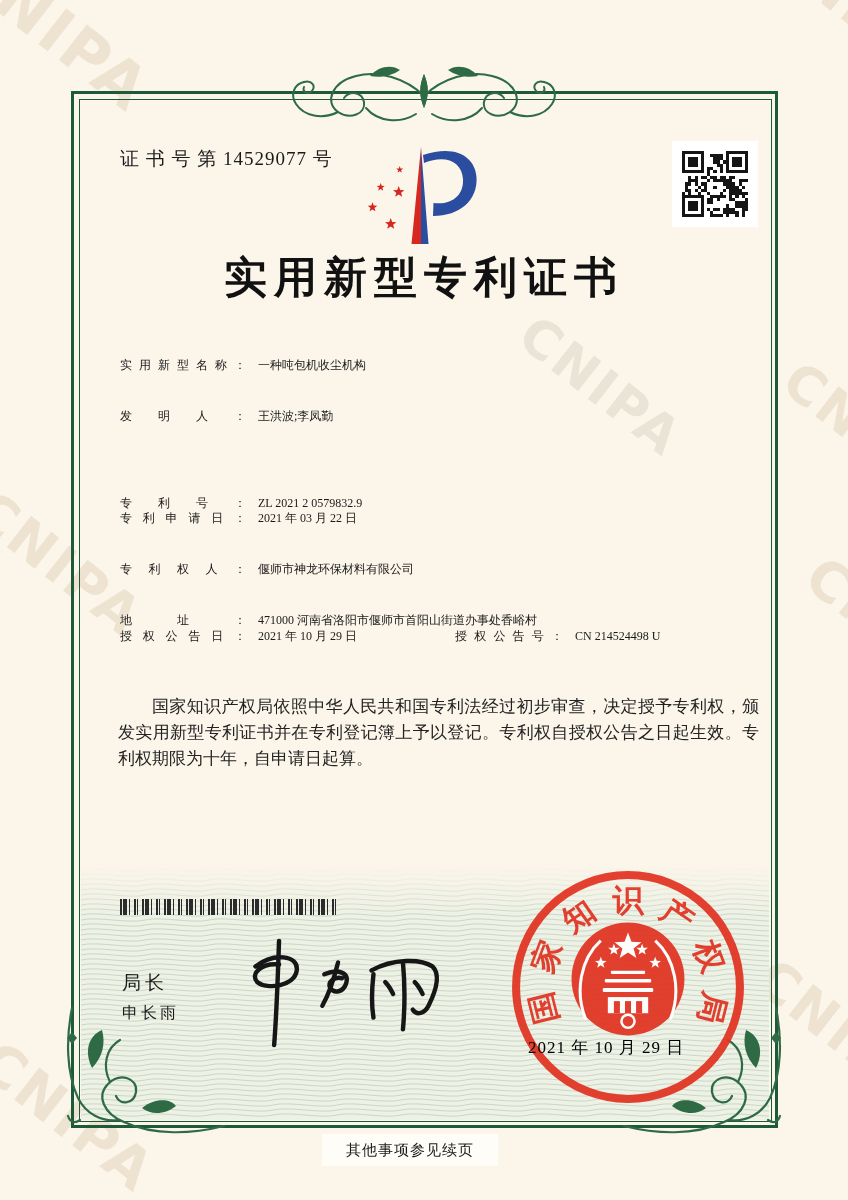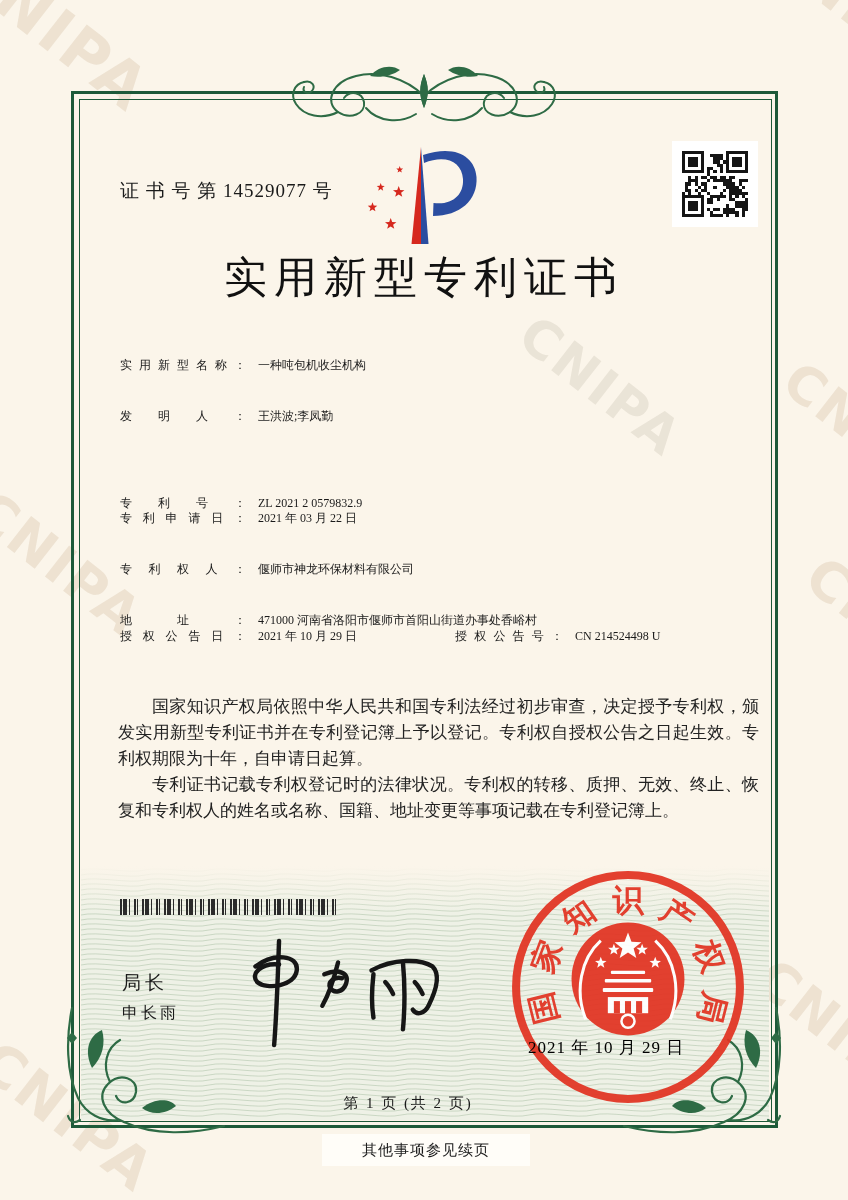--- a/index.html
+++ b/index.html
@@ -36,26 +36,26 @@
     background:linear-gradient(#fbf5ea,rgba(251,245,234,0));}
   
   .flourish-top{position:absolute;left:274px;top:62px;width:300px;height:70px;overflow:visible;}
   .flourish-top path{stroke:#2e6b45;stroke-width:2;fill:none;stroke-linecap:round;}
   .flourish-top path.fill, .corner path.fill{fill:#2e6b45;stroke:none;}
   .corner{position:absolute;width:180px;height:150px;overflow:visible;}
   .corner path{stroke:#2e6b45;stroke-width:2.2;fill:none;stroke-linecap:round;}
   .corner-left{left:58px;top:1002px;}
   .corner-right{left:610px;top:1002px;transform:scaleX(-1);}
   
-  .certno{position:absolute;left:120px;top:146px;font-size:19px;letter-spacing:1px;margin-top:32px;}
+  .certno{position:absolute;left:120px;top:146px;font-size:19px;letter-spacing:1px;}
   .logo{position:absolute;left:368px;top:143px;width:112px;height:106px;overflow:visible;}
   .qr-patch{position:absolute;left:672px;top:141px;width:86px;height:86px;background:#fff;}
   .qr-patch svg{position:absolute;left:10px;top:10px;width:66px;height:66px;fill:#151515;}
   .title{position:absolute;left:0;top:249px;width:100%;text-align:center;
-    font-size:43px;font-weight:normal;letter-spacing:7px;color:#111;}
+    font-size:43px;font-weight:bold;letter-spacing:7px;color:#111;}
   
   .field{position:absolute;left:120px;font-size:12px;white-space:nowrap;}
   .flabel{display:inline-block;width:126px;text-align:justify;text-align-last:justify;}
   .fvalue{margin-left:12px;}
   .f0{top:357px;} .f1{top:408px;} .f2{top:459px;margin-top:36px;} .f3{top:510px;font-family:Liberation Serif, serif;}
   .f4{top:561px;} .f5{top:612px;} .f6{top:628px;}
   .field-right{left:455px;}
   .field-right .flabel{width:108px;}
   
   .paras{position:absolute;left:118px;top:694px;width:641px;}
@@ -69,21 +69,21 @@
       #2b2b2b 17px 18px,transparent 18px 22px);}
   .director-label{position:absolute;left:122px;top:970px;font-size:19px;letter-spacing:4px;}
   .director-name{position:absolute;left:122px;top:1003px;font-size:16px;letter-spacing:3px;}
   .signature{position:absolute;left:226px;top:933px;width:230px;height:118px;overflow:visible;}
   .signature path{stroke:#161616;stroke-width:4.5;fill:none;stroke-linecap:round;stroke-linejoin:round;}
   .seal{position:absolute;left:507px;top:866px;width:242px;height:242px;opacity:.93;}
   .seal text{fill:#e23322;font-size:31px;font-weight:bold;text-anchor:middle;
     dominant-baseline:central;font-family:"Liberation Serif","DejaVu Serif",serif;}
   .seal-date{position:absolute;left:528px;top:1036px;font-size:17px;letter-spacing:1px;color:#000;}
   .page-info{position:absolute;left:0;top:1094px;width:816px;text-align:center;font-size:15px;letter-spacing:2px;}
-  .cont-note{position:absolute;left:322px;top:1134px;width:208px;height:32px;background:#fffdf8;
+  .cont-note{position:absolute;left:322px;top:1134px;width:176px;height:32px;background:#fffdf8;
     text-align:center;line-height:32px;font-size:15px;letter-spacing:1px;}
 </style>
 </head>
 <body>
 
 <div class="page">
 
   <span class="wm wm1">CNIPA</span>
   <span class="wm wm2">CNIPA</span>
   <span class="wm wm3">CNIPA</span>
@@ -466,21 +466,20 @@
   </div>
   <div class="field f6">
     <span class="flabel">授权公告日：</span><span class="fvalue">2021 年 10 月 29 日</span>
   </div>
   <div class="field f6 field-right">
     <span class="flabel">授权公告号：</span><span class="fvalue">CN 214524498 U</span>
   </div>
 
   <div class="paras">
     <p>国家知识产权局依照中华人民共和国专利法经过初步审查，决定授予专利权，颁发实用新型专利证书并在专利登记簿上予以登记。专利权自授权公告之日起生效。专利权期限为十年，自申请日起算。</p>
-    <p>专利证书记载专利权登记时的法律状况。专利权的转移、质押、无效、终止、恢复和专利权人的姓名或名称、国籍、地址变更等事项记载在专利登记簿上。</p>
   </div>
 
   <div class="barcode"></div>
   <div class="director-label">局长</div>
   <div class="director-name">申长雨</div>
 
   <svg class="signature" viewBox="0 0 230 120">
     <path d="M28 34 C46 20 72 22 70 38 C68 54 40 58 30 50 C22 42 34 30 52 32"></path>
     <path d="M52 8 C51 34 50 76 47 114"></path>
     <path d="M112 30 C108 46 104 60 96 74"></path>
@@ -519,15 +518,14 @@
         <text x="39.53414163780029" y="89.64797143460729" transform="rotate(-69.33333333333334 39.53414163780029 89.64797143460729)">家</text>
         <text x="71.08310341315473" y="49.26714180586305" transform="rotate(-34.66666666666667 71.08310341315473 49.26714180586305)">知</text>
         <text x="120" y="34" transform="rotate(0 120 34)">识</text>
         <text x="168.91689658684524" y="49.26714180586305" transform="rotate(34.66666666666666 168.91689658684524 49.26714180586305)">产</text>
         <text x="200.4658583621997" y="89.64797143460724" transform="rotate(69.33333333333331 200.4658583621997 89.64797143460724)">权</text>
         <text x="203.44543245973568" y="140.80528302157143" transform="rotate(104 203.44543245973568 140.80528302157143)">局</text>
       </g>
   </svg>
   <div class="seal-date">2021 年 10 月 29 日</div>
 
-  <div class="page-info">第 1 页 (共 2 页)</div>
   <div class="cont-note">其他事项参见续页</div>
 </div>
 
 </body></html>

